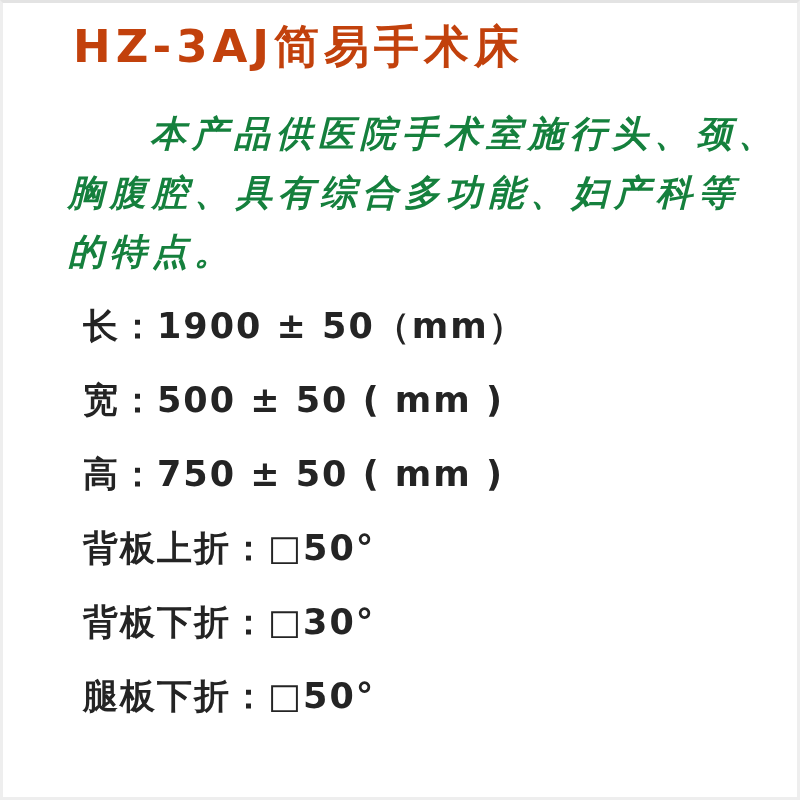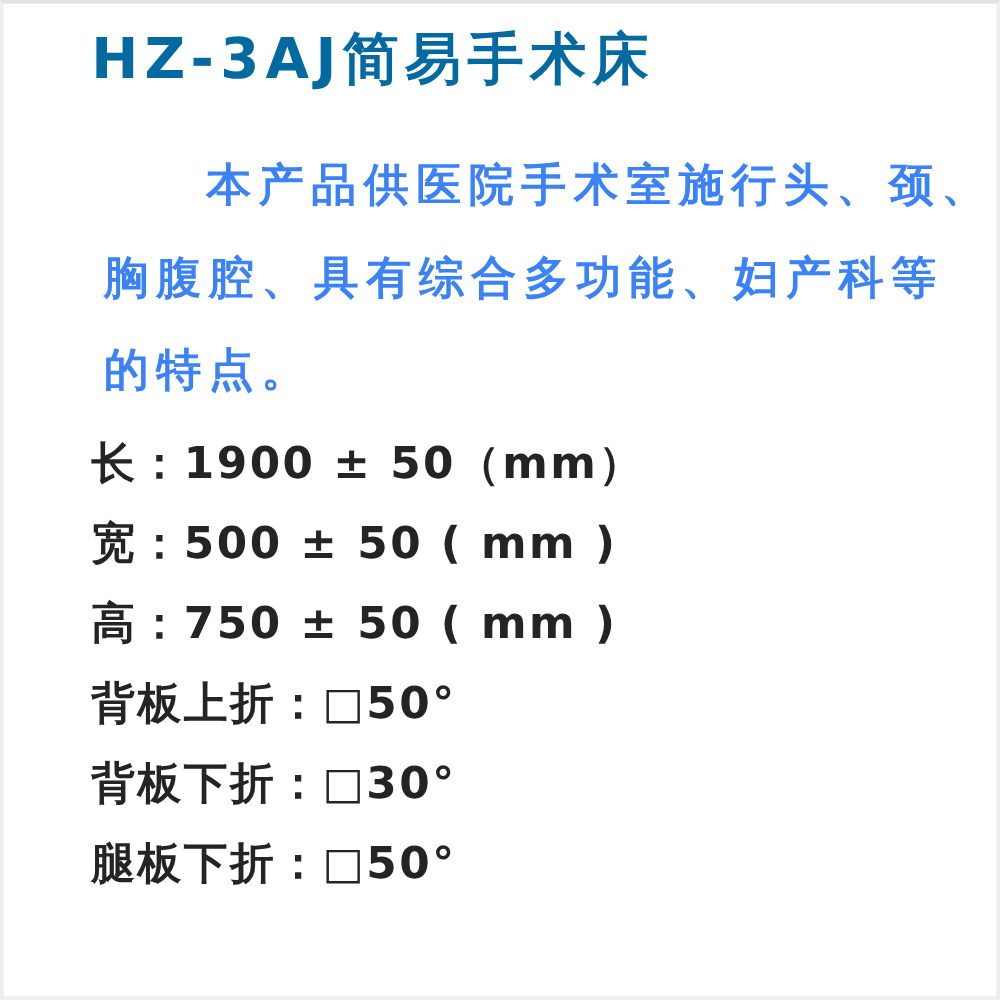--- a/index.html
+++ b/index.html
@@ -29,46 +29,47 @@
     white-space: nowrap;
     color: #a03c8e;
   }
   .body-text {
     position: absolute;
     left: 64px;
     top: 101px;
     right: 30px;
   }
   .paragraph p {
-    margin: 16px;
+    margin: 1px;
     font-size: 36px;
     font-weight: bold;
-    color: #3b82f6;
+    color: #15803d;
     letter-spacing: 6px;
     line-height: 58px;
     white-space: nowrap;
+    font-style: italic;
   }
   .paragraph p:first-child {
     text-indent: 82px;
   }
   .specs p {
-    margin: 6px;
+    margin: 16px;
     font-size: 35px;
     font-weight: bold;
     color: #242424;
     letter-spacing: 2px;
     line-height: 58px;
     white-space: nowrap;
   }
 </style>
 </head>
 <body>
 
 <div class="page">
-  <h1 class="title" style="color: #0369a1;">HZ-3AJ简易手术床</h1>
+  <h1 class="title" style="color: #c2410c;">HZ-3AJ简易手术床</h1>
 
   <div class="body-text">
     <div class="paragraph">
         <p class="para-line">本产品供医院手术室施行头、颈、</p>
         <p class="para-line">胸腹腔、具有综合多功能、妇产科等</p>
         <p class="para-line">的特点。</p>
       </div>
 
     <div class="specs">
         <p class="spec-line">长：1900 ± 50（mm）</p>

